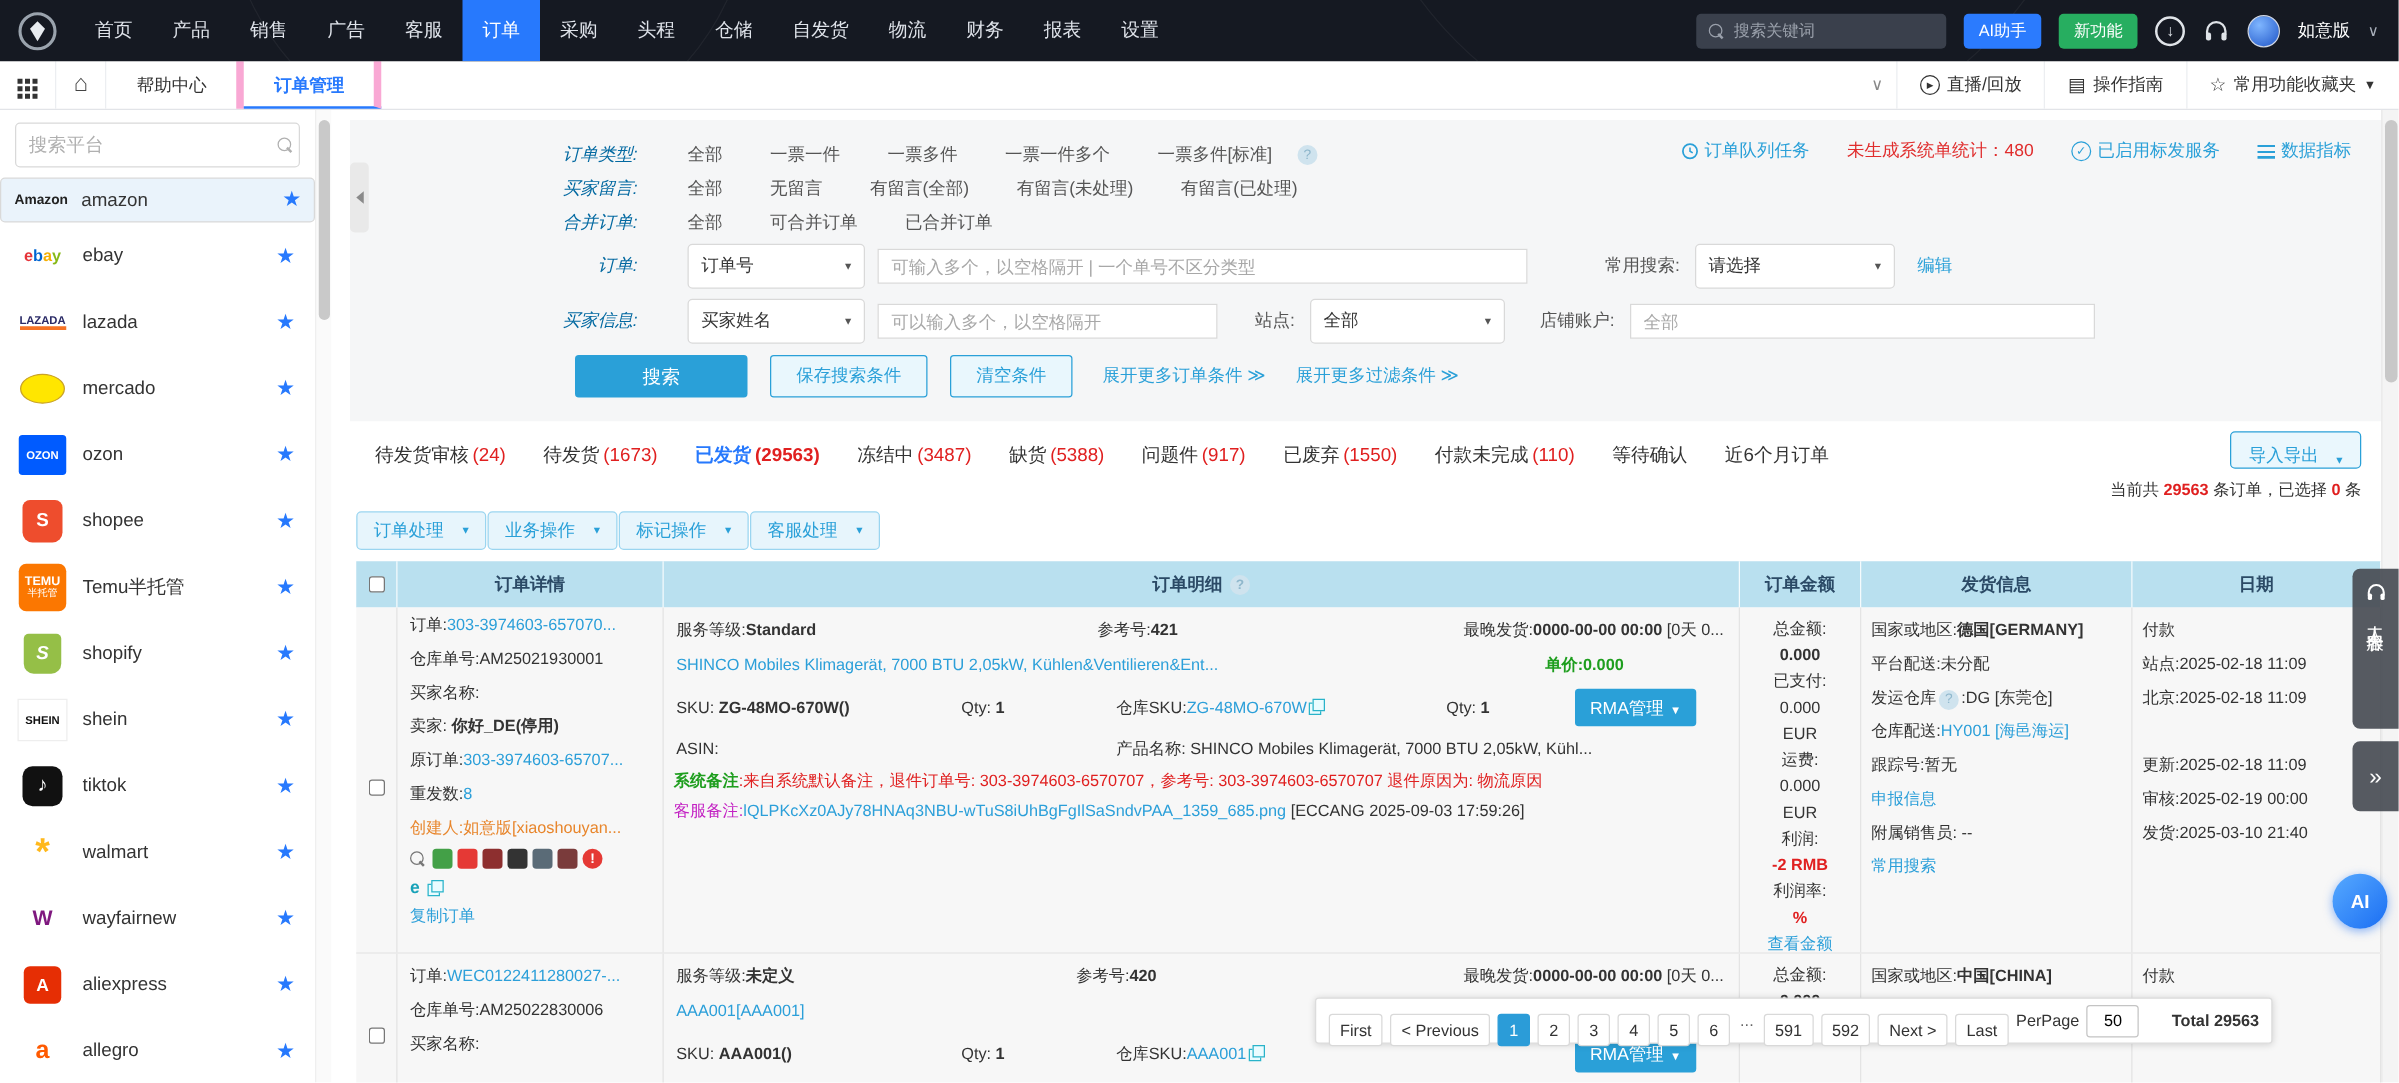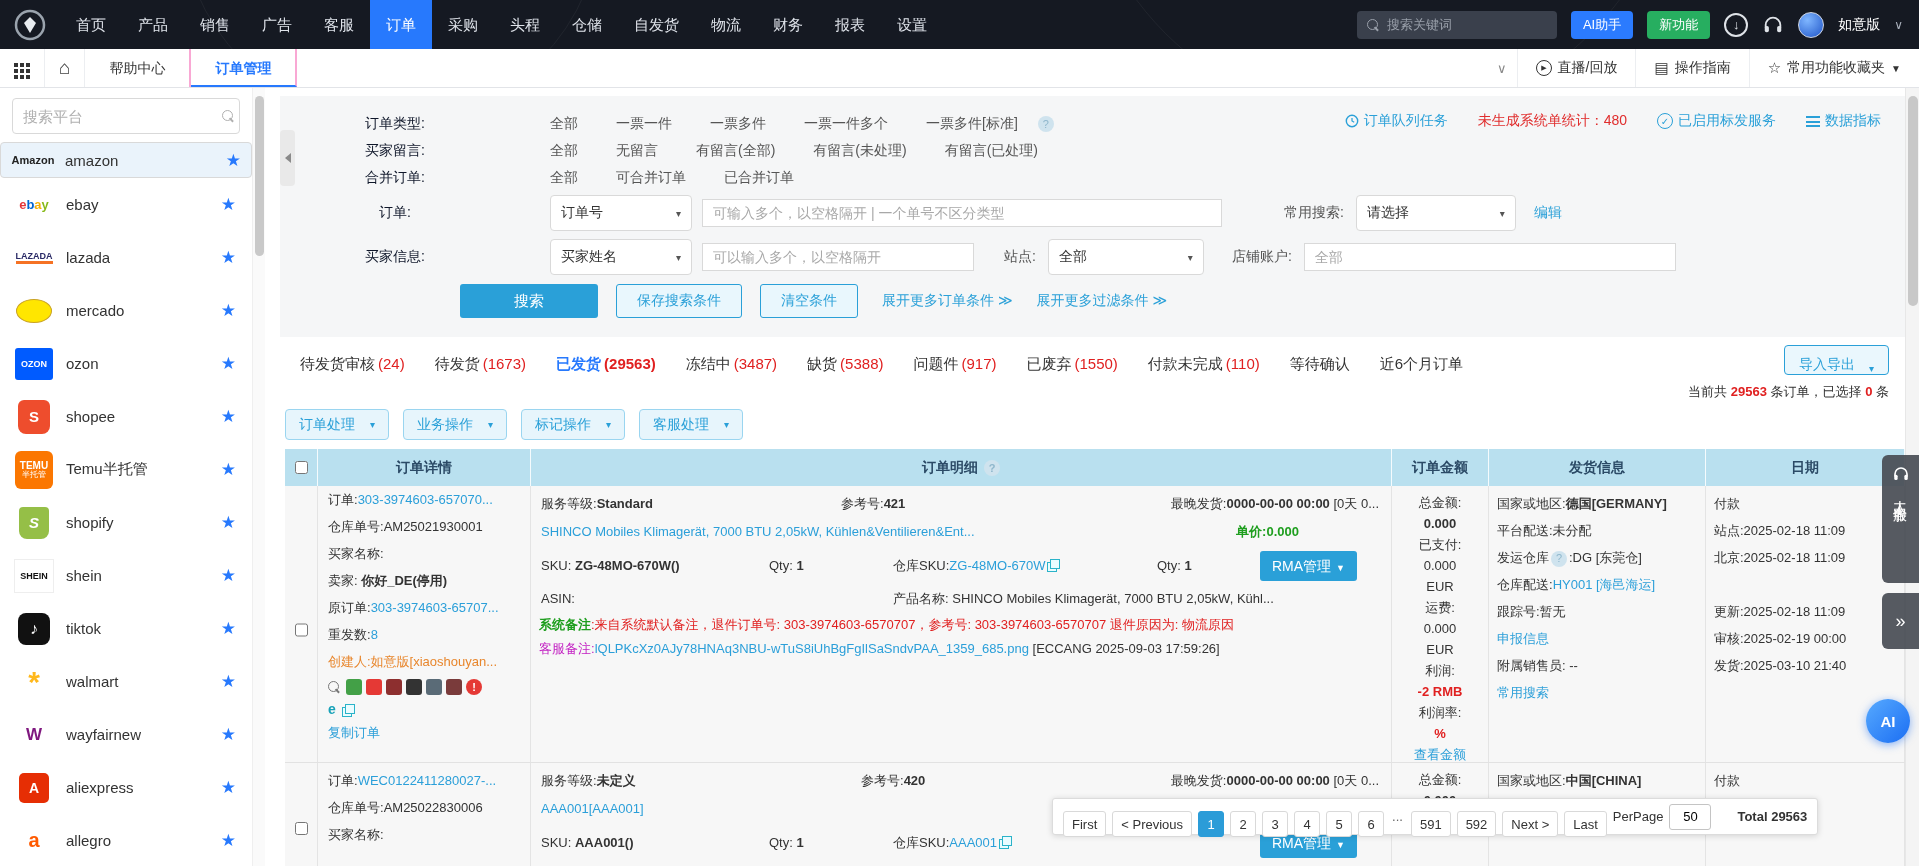--- a/index.html
+++ b/index.html
@@ -31,21 +31,21 @@
   .mag { position:relative; width:12px; height:12px; flex:none; }
   .mag::before { content:""; position:absolute; width:9px; height:9px; border:1.5px solid currentColor; border-radius:50%; left:0; top:0; }
   .mag::after { content:""; position:absolute; width:5px; height:1.5px; background:currentColor; transform:rotate(45deg); left:7px; top:9px; }
 
   
   .tabbar { position:absolute; top:49px; left:0; right:0; height:39px; background:#fff; border-bottom:1px solid #e2e4e8; display:flex; align-items:center; z-index:25; }
   .tb-ic { padding:0 14px; color:#444; display:flex; align-items:center; height:100%; cursor:pointer; border-right:1px solid #eceef1; }
   .i-grid { width:4px; height:4px; background:#333; box-shadow:6px 0 #333,12px 0 #333,0 6px #333,6px 6px #333,12px 6px #333,0 12px #333,6px 12px #333,12px 12px #333; margin:-6px 12px 0 0; }
   .i-home { font-size:19px; color:#444; }
   .i-home::before { content:"⌂"; }
-  .tb-item { padding:0 24px; font-size:14px; color:#333; height:100%; line-height:38px; cursor:pointer; border-right:2px solid #f9a8d4; white-space:nowrap; }
+  .tb-item { padding:0 24px; font-size:14px; color:#333; height:100%; line-height:38px; cursor:pointer; border-right:6px solid #f9a8d4; white-space:nowrap; }
   .tb-item.active { color:#2779fd; font-weight:bold; border-bottom:2px solid #2779fd; }
   .tb-right { margin-left:auto; display:flex; align-items:center; height:100%; }
   .tb-rt { display:flex; align-items:center; gap:6px; padding:0 18px; font-size:14px; color:#333; height:100%; cursor:pointer; border-left:1px solid #eceef1; white-space:nowrap; }
   .i-collapse { color:#888; font-size:13px; padding:0 10px; cursor:pointer; }
   .i-collapse::before { content:"∨"; }
   .i-play { width:16px; height:16px; border:1.5px solid #333; border-radius:50%; display:flex; align-items:center; justify-content:center; font-size:7px; color:#333; }
   .i-play::before { content:"▶"; margin-left:1px; }
   .i-doc { font-size:15px; color:#333; }
   .i-doc::before { content:"▤"; }
   .i-staro { font-size:15px; color:#333; }
@@ -84,21 +84,21 @@
   .sb-thumb { position:absolute; top:8px; left:2px; width:9px; height:160px; background:#c9c9c9; border-radius:5px; }
 
   
   .main { position:absolute; top:88px; left:266px; right:0; bottom:0; background:#fff; }
   .collapse-handle { position:absolute; left:14px; top:42px; width:15px; height:56px; background:#e9e9e9; border-radius:4px; display:flex; align-items:center; justify-content:center; cursor:pointer; z-index:5; }
   .tri-left { width:0; height:0; border-top:5px solid transparent; border-bottom:5px solid transparent; border-right:6px solid #8a8a8a; }
 
   .filter-panel { position:relative; margin:8px 14px 0 14px; background:#f5f6f7; padding:14px 0 14px 0; }
   .f-row { display:flex; align-items:center; height:27px; font-size:14px; color:#555; }
   .f-row.tall { height:44px; }
-  .f-lbl { width:230px; text-align:center; padding-right:0; margin-right:40px; color:#0f172a; white-space:nowrap; flex:none; }
+  .f-lbl { width:230px; text-align:right; padding-right:0; margin-right:40px; color:#0369a1; white-space:nowrap; flex:none;font-style:italic; }
   .f-opt { margin-right:38px; cursor:pointer; white-space:nowrap; }
   .q-ic { width:16px; height:16px; border-radius:50%; background:#cfe3ee; color:#8fb7cc; font-size:11px; display:inline-flex; align-items:center; justify-content:center; margin-left:-18px; margin-right:20px; cursor:pointer; }
   .sel { height:36px; background:#fff; border:1px solid #d9d9d9; border-radius:4px; display:flex; align-items:center; justify-content:space-between; padding:0 10px; cursor:pointer; font-size:14px; color:#333; }
   .caret-dn { color:#555; font-size:10px; margin-left:8px; }
   .caret-dn::before { content:"▾"; }
   .f-input { height:28px; background:#fff; border:1px solid #d9d9d9; border-radius:0; padding:0 10px; font-size:14px; color:#ef4444; outline:none; }
   .f-input::placeholder { color:#a8a8a8; }
   .f-right { position:absolute; top:16px; right:24px; display:flex; align-items:center; gap:30px; font-size:14px; }
   .lk-cyan { color:#2aa0d8; cursor:pointer; display:flex; align-items:center; gap:5px; white-space:nowrap; }
   .stat-red { color:#e02d2d; white-space:nowrap; cursor:pointer; }
@@ -111,21 +111,21 @@
   .lk-more { color:#2aa0d8; font-size:14px; margin-left:24px; cursor:pointer; white-space:nowrap; }
 
   .status-tabs { display:flex; align-items:center; gap:30px; margin:12px 30px 0 34px; font-size:15px; position:relative; height:30px; }
   .st-tab { cursor:pointer; white-space:nowrap; color:#333; }
   .st-tab .cnt { color:#e02020; margin-left:3px; }
   .st-tab.active { color:#2779fd; font-weight:bold; }
   .st-tab.active .cnt { font-weight:bold; }
   .btn-impexp { position:absolute; right:0; top:-4px; height:30px; padding:0 14px; background:#eaf7fd; border:1px solid #2aa0d8; color:#2aa0d8; border-radius:4px; font-size:14px; display:flex; align-items:flex-end; gap:6px; cursor:pointer; }
   .summary { text-align:right; margin:4px 30px 0 0; font-size:13px; color:#333; }
   .summary b { color:#e02020; }
-  .toolbar { display:flex; gap:14px; margin:8px 0 0 19px; }
+  .toolbar { display:flex; gap:1px; margin:8px 0 0 19px; }
   .btn-tool { height:31px; padding:0 13px; background:#e7f5fc; border:1px solid #9ad5f0; color:#2aa0d8; border-radius:4px; font-size:14px; display:flex; align-items:center; gap:7px; cursor:pointer; }
   .btn-tool .caret-dn { color:#2aa0d8; }
 
   
   .table { margin:9px 14px 0 19px; }
   .t-head { display:flex; background:#b9e0ef; height:37px; align-items:center; font-weight:bold; font-size:14px; color:#2b4a66; }
   .t-head > div { display:flex; align-items:center; justify-content:center; height:100%; border-right:1px solid rgba(255,255,255,.85); }
   .c0 { width:33px; flex:none; }
   .c1 { width:213px; flex:none; }
   .c2 { width:861px; flex:none; }
@@ -534,21 +534,21 @@
         </div>
         <div class="icon-strip" style="height:20px">
           <span style="color:#18a2b8;font-weight:bold;font-size:14px">e</span>
           <span class="copyic"></span>
         </div>
         <div class="ln"><span class="lk">复制订单</span></div>
       </div>
       <div class="c2 cell mid">
         <div class="mline" style="margin-top:4px">
           <span class="abs" style="left:10px"><span>服务等级:</span><span class="bold">Standard</span></span>
-          <span class="abs" style="left:310px"><span>参考号:</span><span class="bold">421</span></span>
+          <span class="abs" style="left:347px"><span>参考号:</span><span class="bold">421</span></span>
           <span class="abs" style="right:12px"><span>最晚发货:</span><span class="bold">0000-00-00 00:00</span> <span>[0天 0...</span></span>
         </div>
         <div class="mline2">
           <span class="abs lk" style="left:10px;max-width:560px;overflow:hidden">SHINCO Mobiles Klimagerät, 7000 BTU 2,05kW, Kühlen&amp;Ventilieren&amp;Ent...</span>
           <span class="abs" style="right:92px"><span class="green bold">单价:</span><span class="green bold">0.000</span></span>
         </div>
         <div class="mline3">
           <span class="abs" style="left:10px"><span>SKU:</span> <span class="bold">ZG-48MO-670W()</span></span>
           <span class="abs" style="left:238px"><span>Qty:</span> <span class="bold">1</span></span>
           <span class="abs" style="left:362px"><span>仓库SKU:</span><span class="lk">ZG-48MO-670W</span><span class="copyic"></span></span>

